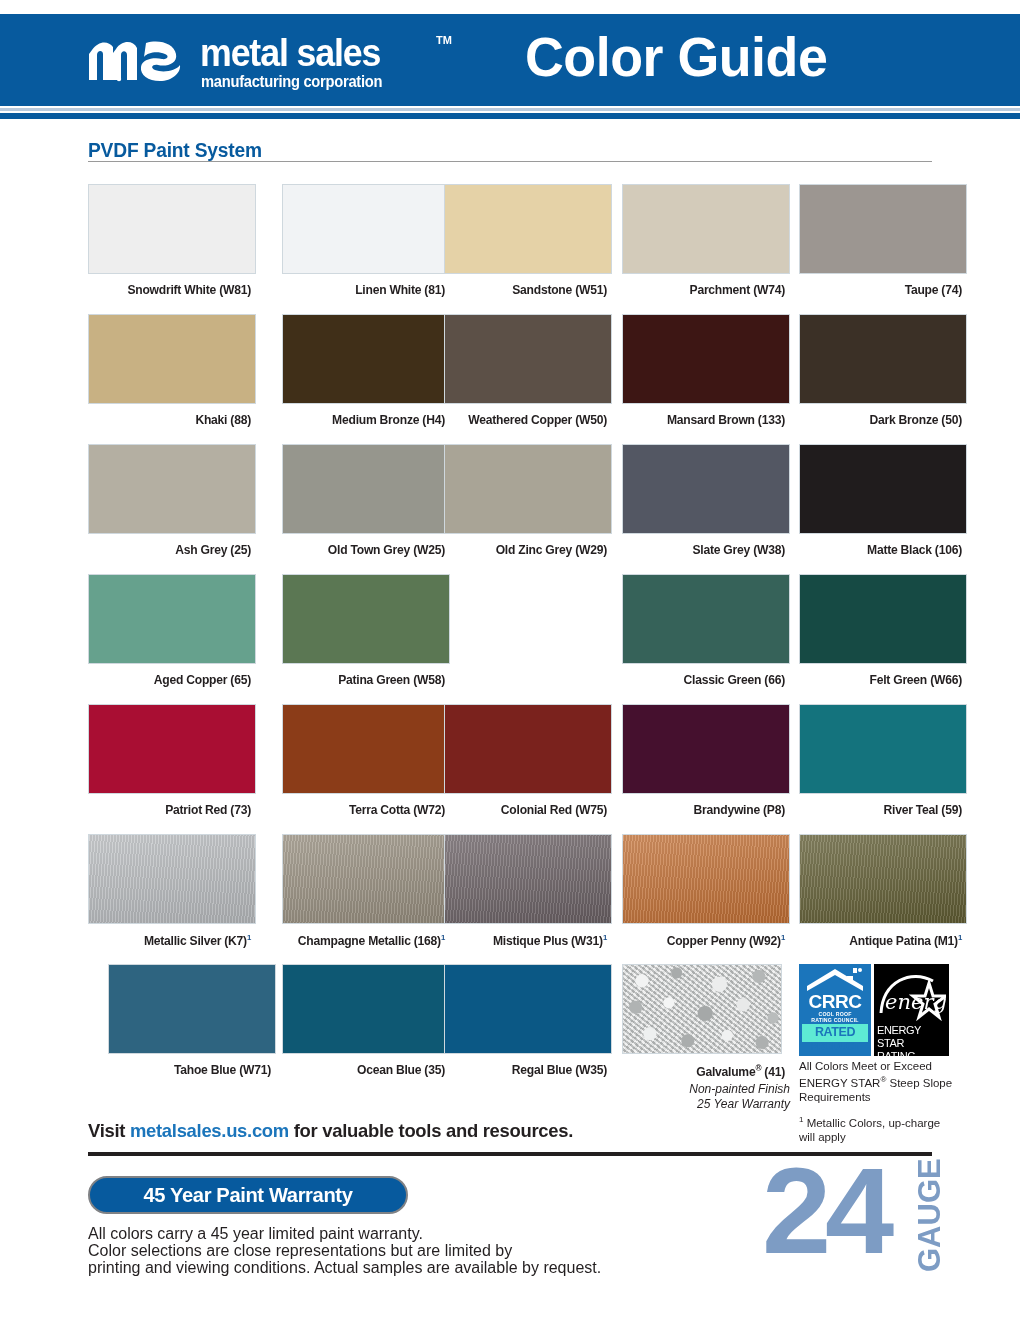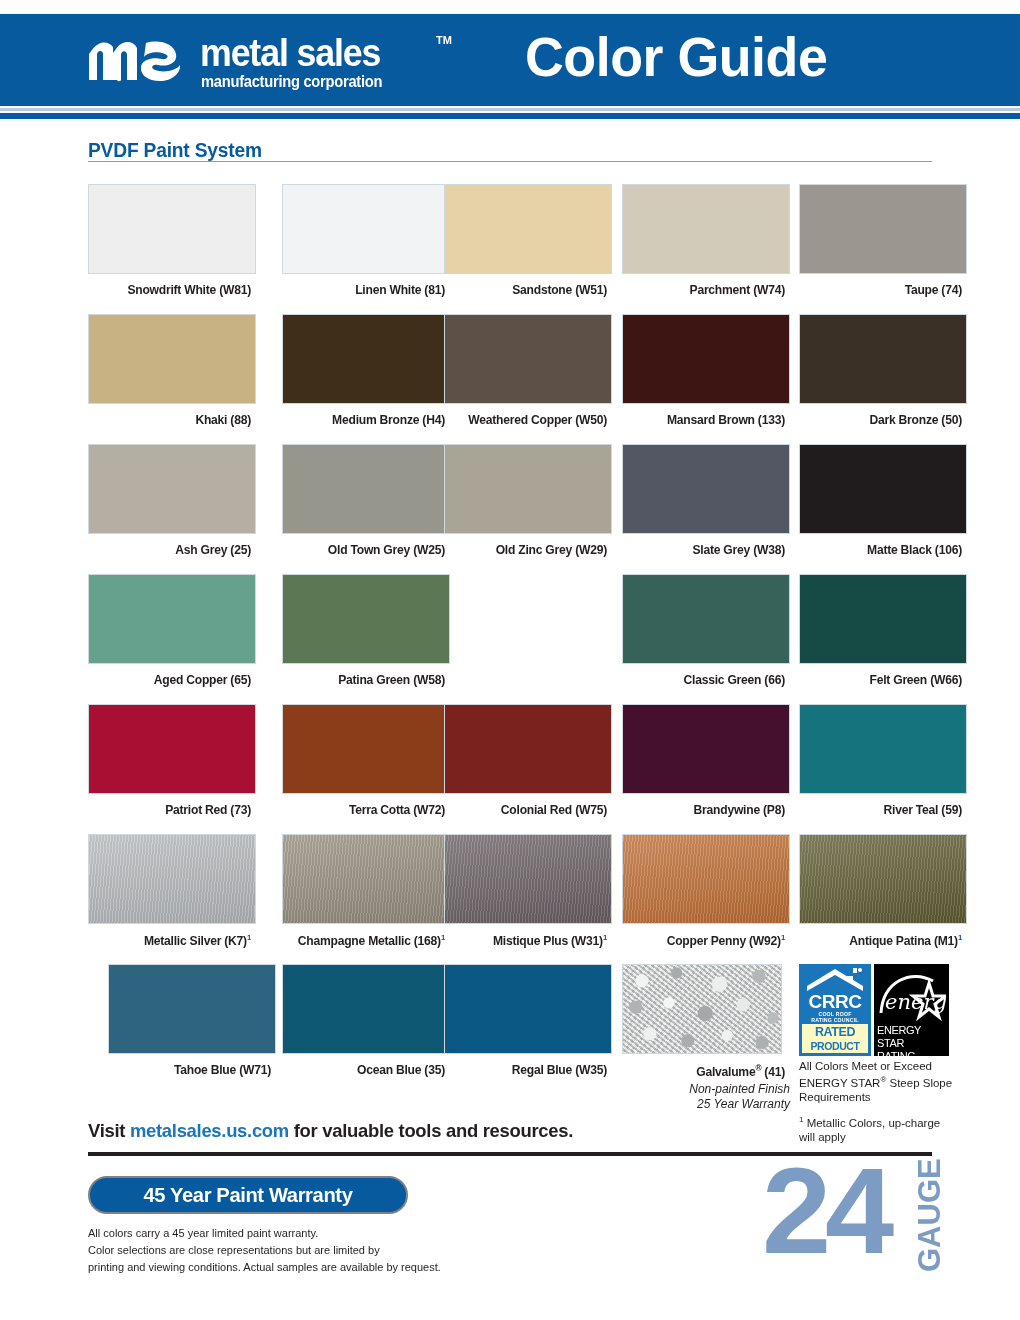--- a/index.html
+++ b/index.html
@@ -223,22 +223,22 @@
     text-align: center;
     color: #ffffff;
     font-size: 5.2px;
     font-weight: bold;
     line-height: 6.2px;
     letter-spacing: 0.2px;
   }
   .crrc-rated {
     position: absolute;
     left: 3px; top: 60px;
-    width: 66px; height: 29px;
-    background: #fef9c3;
+    width: 66px; height: 18px;
+    background: #5eead4;
     color: #1b75bb;
     text-align: center;
     font-size: 12.5px;
     font-weight: bold;
     line-height: 14px;
     padding-top: 1px;
     box-sizing: border-box;
     letter-spacing: -0.4px;
   }
   .crrc-rated .p2 { font-size: 10.5px; display:block; }
@@ -324,21 +324,21 @@
     color: #ffffff;
     font-size: 21px;
     font-weight: bold;
     letter-spacing: -0.4px;
     transform: scaleX(0.96);
     transform-origin: center top;
   }
   .disclaimer {
     position: absolute;
     left: 88px; top: 1225px;
-    font-size: 11px;
+    font-size: 16px;
     line-height: 17px;
     color: #231f20;
   }
 
   
   .gauge-wrap {
     position: absolute;
     left: 762px; top: 1162px;
     width: 200px; height: 120px;
   }

